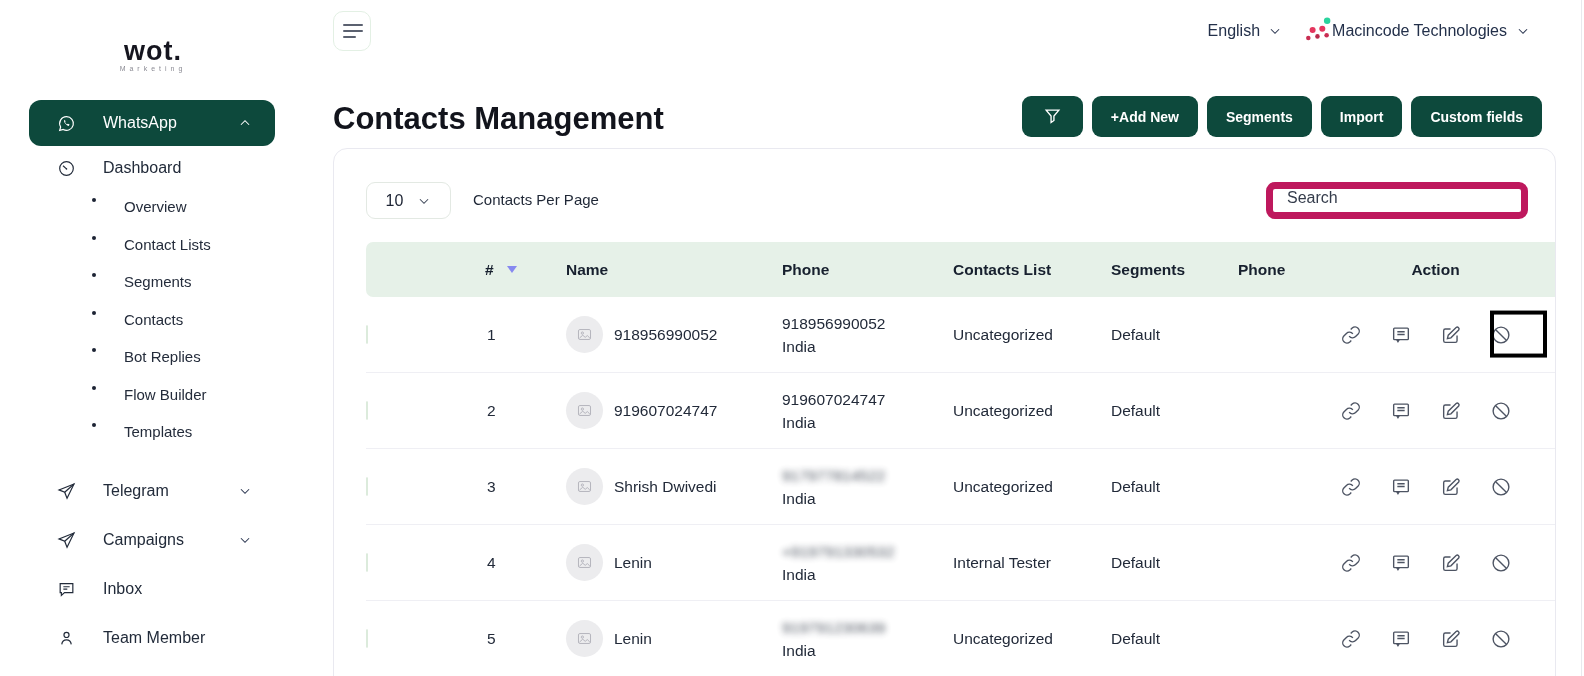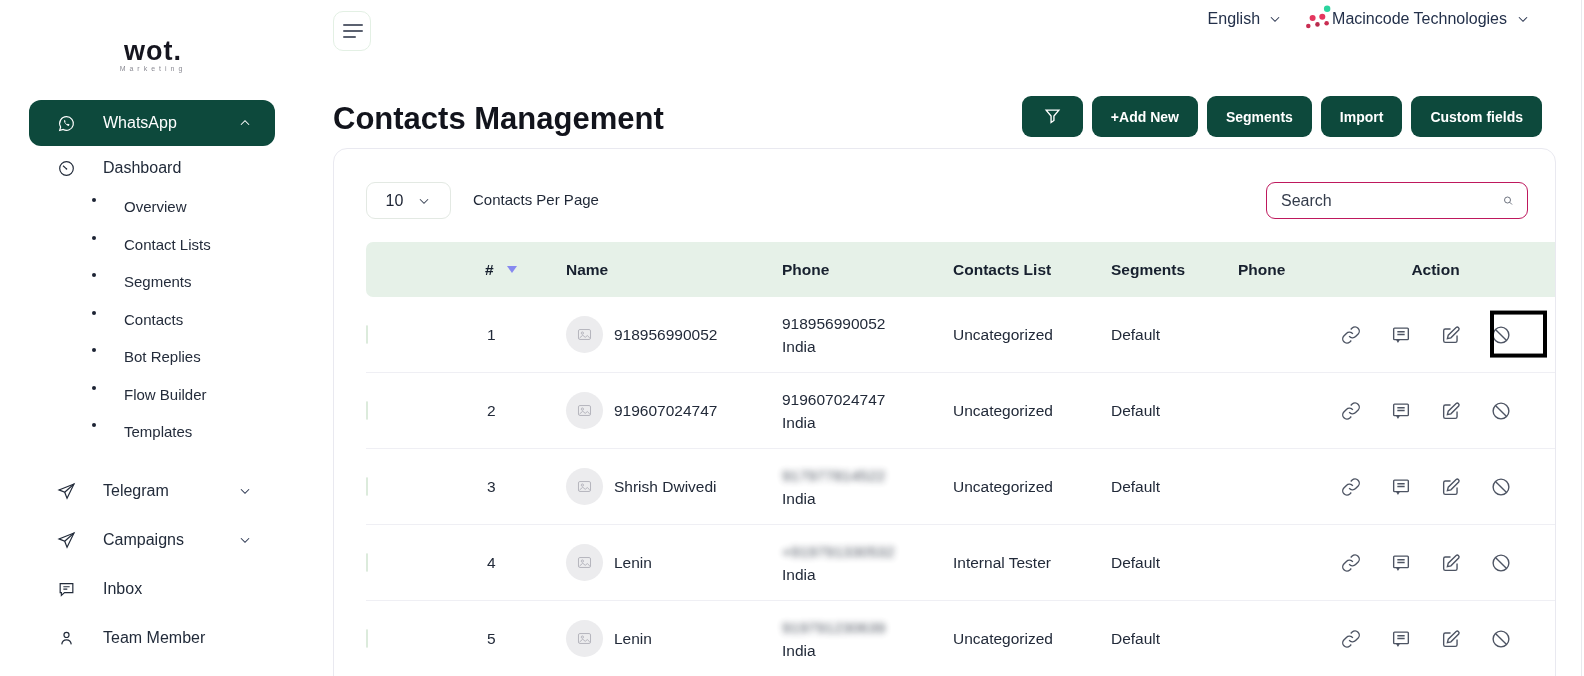--- a/index.html
+++ b/index.html
@@ -11,21 +11,21 @@
   
   .logo { position:absolute; left:98px; top:16px; width:110px; text-align:center; }
   .logo .word { font-size:27px; font-weight:800; letter-spacing:1px; color:#15151f;margin-top:20px; }
   .logo .sub { font-size:7px; letter-spacing:4px; color:#8a8a93; margin-top:-2px; }
   .hamburger { position:absolute; left:333px; top:11px; width:38px; height:40px;
     border:1px solid #e3f0e4; border-radius:10px; background:#fff; display:flex;
     flex-direction:column; justify-content:center; gap:4px; padding-left:9px; cursor:pointer; }
   .hamburger i { display:block; height:2px; border-radius:2px; background:#5b6170; }
   .hamburger i:nth-child(1){ width:20px; } .hamburger i:nth-child(2){ width:20px; }
   .hamburger i:nth-child(3){ width:13px; }
-  .top-right { position:absolute; right:54px; top:4px; display:flex; align-items:center; gap:0; height:30px; }
+  .top-right { position:absolute; right:54px; top:16px; display:flex; align-items:center; gap:0; height:30px; }
   .lang { display:flex; align-items:center; gap:8px; font-size:16px; color:#23304a; cursor:pointer; margin-right:22px; }
   .account { display:flex; align-items:center; gap:9px; font-size:16px; color:#23304a; cursor:pointer; }
   .chev { width:14px; height:14px; stroke:#2a3550; stroke-width:1.8; fill:none; }
 
   
   .sidebar { position:absolute; left:0; top:95px; width:304px; }
   .side-item { position:relative; display:flex; align-items:center; height:44px; padding-left:57px;
     gap:27px; font-size:16px; color:#222b3a; cursor:pointer; }
   .side-item .chev { position:absolute; right:52px; }
   .side-icon { width:19px; height:19px; stroke:#222b3a; stroke-width:1.5; fill:none; flex:0 0 auto; }
@@ -50,21 +50,21 @@
 
   
   .card { position:absolute; left:333px; top:148px; width:1223px; height:560px;
     border:1px solid #e9e9f0; border-radius:14px; background:#fff; }
   .per-page { position:absolute; left:32px; top:33px; width:85px; height:37px;
     border:1px solid #e3e9e3; border-radius:9px; display:flex; align-items:center;
     justify-content:center; gap:14px; font-size:16px; cursor:pointer; }
   .per-page .chev { stroke:#3d4658; }
   .per-page-label { position:absolute; left:139px; top:42px; font-size:15px; color:#1f2736; }
   .search-wrap { position:absolute; left:932px; top:33px; width:262px; height:37px;
-    border:1px solid #be185d; border-radius:9px; display:flex; align-items:center; }
+    border:7px solid #be185d; border-radius:9px; display:flex; align-items:flex-start; }
   .search-wrap input { border:none; outline:none; flex:1; font-size:16px; color:#2a3242;
     padding:0 14px; background:transparent; font-family:inherit; }
   .search-wrap input::placeholder { color:#2a3242; opacity:.95; }
   .search-wrap svg { width:17px; height:17px; stroke:#4a515f; stroke-width:1.6; fill:none; margin-right:13px; }
 
   .thead, .trow { display:grid; grid-template-columns:75px 110px 216px 171px 158px 115px 105px 1fr;
     align-items:center; }
   .thead { margin-left:32px; width:calc(100% - 32px); height:55px; background:#e6f1e8;
     border-radius:7px 0 0 7px; margin-top:93px; font-weight:700; font-size:15.5px; color:#17202e; }
   .cell-pad { padding-left:15px; }

